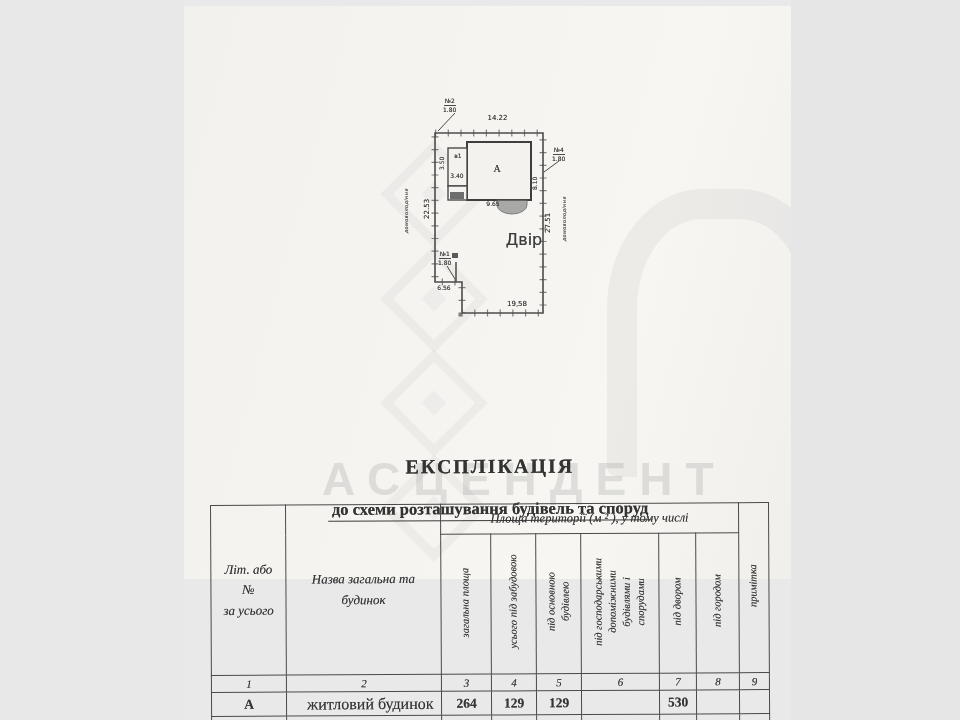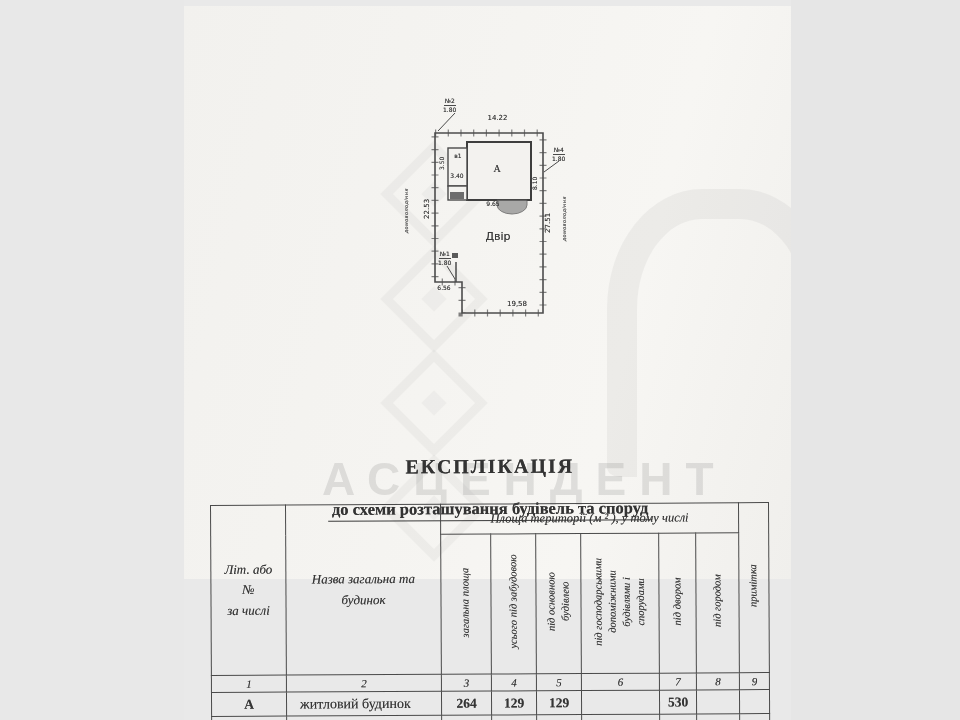--- a/index.html
+++ b/index.html
@@ -47,21 +47,21 @@
              font-family:"Liberation Serif",serif;color:#353535;}
   table.expl td{border:1.4px solid #4a4a4a;padding:0;vertical-align:middle;text-align:center;
                 text-shadow:0 0 .4px rgba(55,55,55,.6);}
   td.c-head{font-style:italic;font-size:13px;line-height:1.55;}
   td.c-area{font-style:italic;font-size:12.5px;}
   .rot{display:inline-block;writing-mode:vertical-rl;transform:rotate(180deg);
        font-style:italic;font-size:10.5px;line-height:1.35;white-space:pre-line;}
   tr.r-num td{font-style:italic;font-size:11px;height:16px;}
   tr.r-data td{font-size:13.5px;height:23px;}
   tr.r-data td.lit{font-weight:bold;}
-  tr.r-data td.name{text-align:left;padding-left:13px;font-size:14px;}
+  tr.r-data td.name{text-align:left;padding-left:20px;font-size:16px;}
   tr.r-data td.val{font-weight:bold;}
   tr.r-partial td{height:30px;}
 </style>
 </head>
 <body>
 
 <div class="stage">
   <div class="margin-bar left"></div>
   <div class="paper">
 
@@ -108,21 +108,21 @@
   <div class="marker" style="left:552px;top:146px;">
     <span class="no">№4</span>
     <span class="val">1.80</span>
   </div>
   <div class="pt" style="left:490px;top:163px;width:14px;font-size:10px;font-family:'Liberation Serif',serif;">А</div>
   <div class="pt" style="left:451px;top:153px;width:14px;font-size:6px;">в1</div>
   <div class="pt" style="left:447px;top:173px;width:20px;font-size:6px;">3.40</div>
   <div class="pt rot90" style="left:430px;top:160px;width:24px;font-size:6px;">3.50</div>
   <div class="pt" style="left:480px;top:201px;width:26px;font-size:6px;">9.65</div>
   <div class="pt rot90" style="left:523px;top:180px;width:24px;font-size:6px;">8.10</div>
-  <div class="pt" style="left:477px;top:231px;width:42px;font-size:11px;">Двір</div>
+  <div class="pt" style="left:503px;top:231px;width:42px;font-size:16px;">Двір</div>
   <div class="marker" style="left:438px;top:250px;">
     <span class="no">№1</span>
     <span class="val">1.80</span>
   </div>
   <div class="pt" style="left:431px;top:285px;width:26px;font-size:6px;">6.56</div>
   <div class="pt" style="left:498px;top:301px;width:38px;">19,58</div>
 
   <div class="doc-title">
     <div class="l1">ЕКСПЛІКАЦІЯ</div><br>
     <span class="l2">до схеми розташування будівель та споруд</span>
@@ -138,21 +138,21 @@
         <col style="width:78px">
       <col style="width:37px">
         <col style="width:43px">
         <col style="width:30px">
     </colgroup>
     <tbody>
       <tr style="height:30px;">
         <td rowspan="2" class="c-head">
           <div>Літ. або</div>
           <div>№</div>
-          <div>за числі</div>
+          <div>за усього</div>
         </td>
         <td rowspan="2" class="c-head">
           <div>Назва  загальна та</div>
           <div>будинок</div>
         </td>
         <td colspan="6" class="c-area">Площа території (м ² ), у тому числі</td>
         <td rowspan="2">
           <div class="rot">примітка</div>
         </td>
       </tr>

